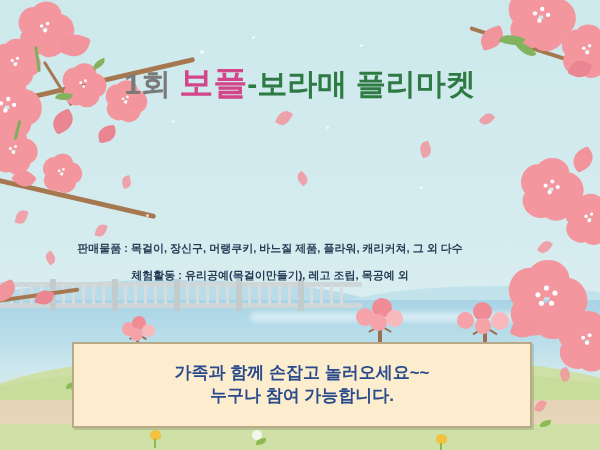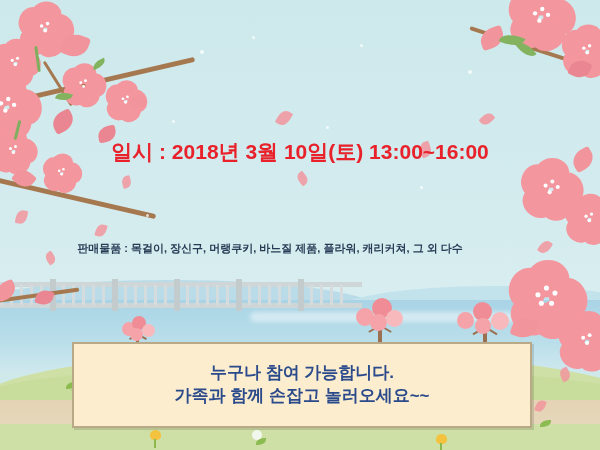--- a/index.html
+++ b/index.html
@@ -413,23 +413,27 @@
 
   <div class="sparkle" style="left:200px;top:50px;width:4px;height:4px;"></div>
   <div class="sparkle" style="left:252px;top:36px;width:3px;height:3px;"></div>
   <div class="sparkle" style="left:360px;top:44px;width:3px;height:3px;"></div>
   <div class="sparkle" style="left:468px;top:70px;width:4px;height:4px;"></div>
   <div class="sparkle" style="left:326px;top:126px;width:3px;height:3px;"></div>
   <div class="sparkle" style="left:172px;top:120px;width:3px;height:3px;"></div>
   <div class="sparkle" style="left:420px;top:186px;width:3px;height:3px;"></div>
   <div class="sparkle" style="left:146px;top:214px;width:3px;height:3px;"></div>
 
-
-  <div class="dateline">일시 : 2018년 3월 10일(토) 13:00~16:00</div>
+  <div class="title">
+    <span class="t-num">1회</span>
+    <span class="t-pink">보플</span><span class="t-green">-보라매 플리마켓</span>
+  </div>
+
 
   <div class="smallline sl1">판매물품 : 목걸이, 장신구, 머랭쿠키, 바느질 제품, 플라워, 캐리커쳐, 그 외 다수</div>
+  <div class="smallline sl2">체험활동 : 유리공예(목걸이만들기), 레고 조립, 목공예 외</div>
 
   <div class="notice">
+    <div>가족과 함께 손잡고 놀러오세요~~</div>
     <div>누구나 참여 가능합니다.</div>
-    <div>가족과 함께 손잡고 놀러오세요~~</div>
   </div>
 
 </div>
 
 </body></html>

